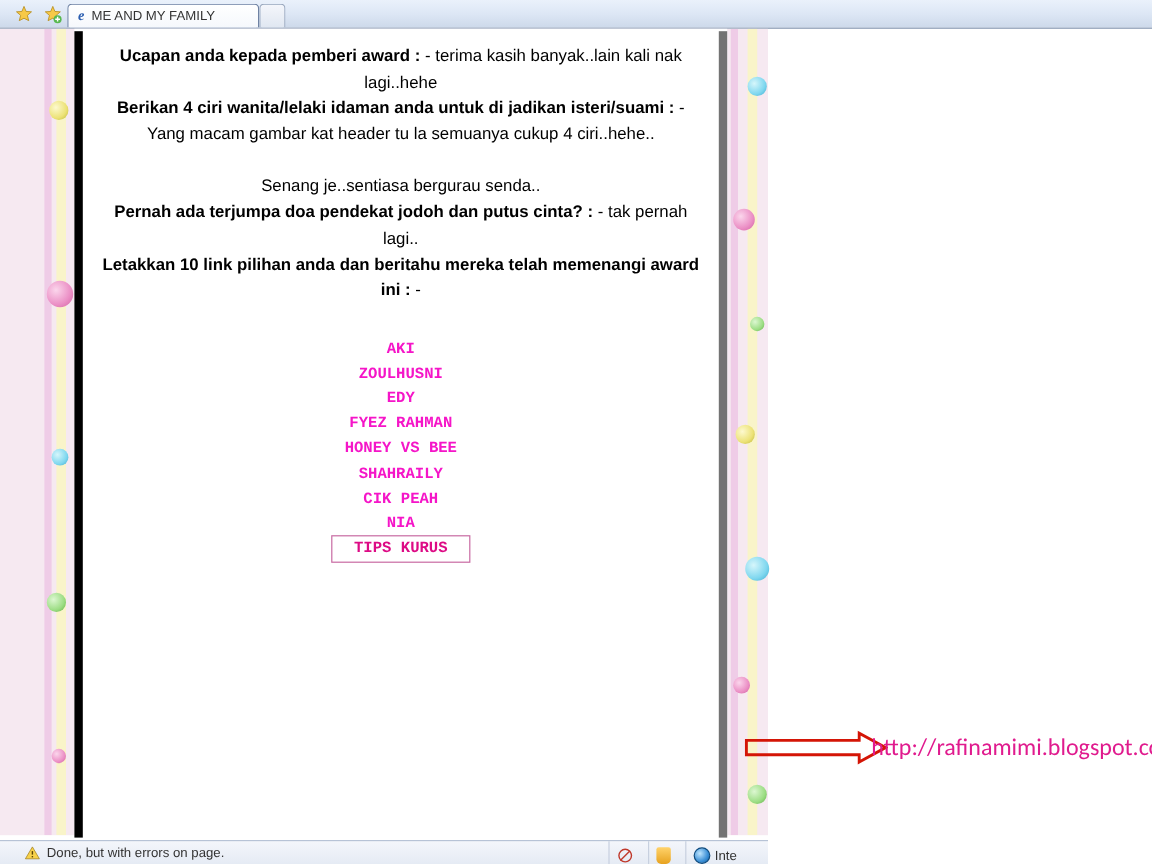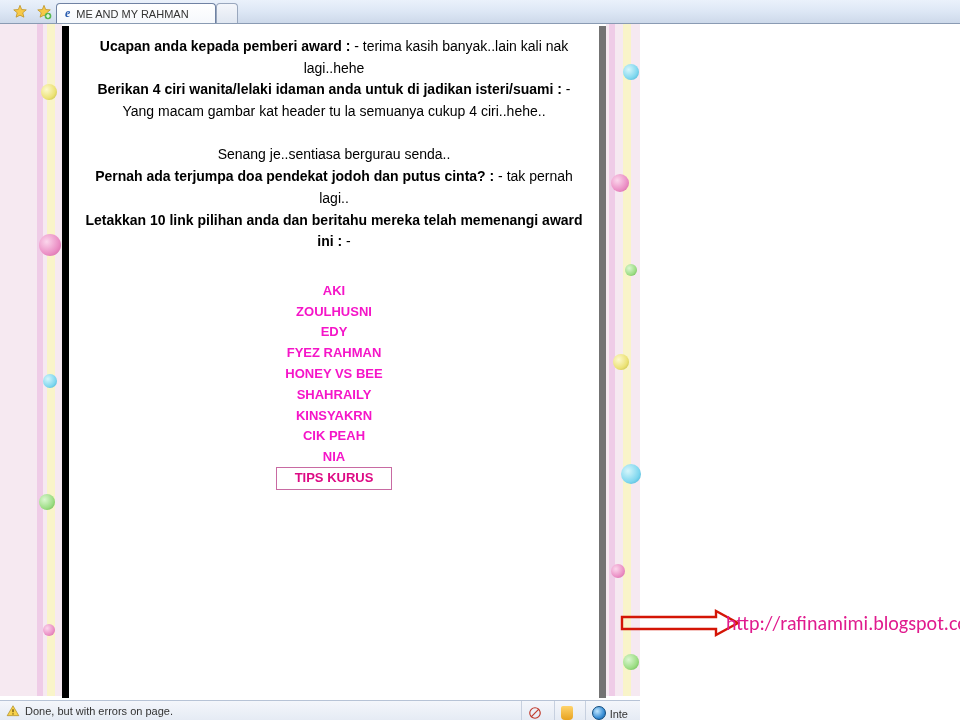--- a/index.html
+++ b/index.html
@@ -56,34 +56,34 @@
   }
   .blackcol {
     position:absolute; top:2px; left:0; right:0; bottom:0;
     border-left:7px solid #000; border-right:7px solid #737373;
     padding:10px 12px 4px 12px;
     background:#fff;
     overflow:hidden;
   }
   .qa { text-align:center; color:#000; font-size:14px; line-height:1.55; }
   .qa .bold { font-weight:bold; }
-  .links { margin-top:28px; text-align:center; color:#f515c8; font-weight:bold; font-size:13px; line-height:1.6; }
+  .links { margin-top:28px; text-align:center; color:#f515c8; font-weight:bold; font-size:13px; line-height:1.6;font-family:Liberation Mono, monospace; }
   .links a { color:#f515c8; text-decoration:none; }
   .links .last { color:#dd0b85; }
   .highlight-box {
     display:inline-block; border:1px solid #c86aa2; padding:0 18px; margin-top:-1px;
   }
 
   
   .statusbar {
     position:absolute; left:0; width:640px; bottom:0; height:20px;
     background:linear-gradient(#f4f6fb,#e5ebf4);
     border-top:1px solid #b7c3d6;
     display:flex; align-items:center; font-size:11px; color:#333;
-    padding:0 6px; gap:6px;
+    padding:0 20px; gap:6px;
   }
   .statusbar .spacer { flex:1; }
   .status-seg { display:flex; align-items:flex-end; gap:4px; padding:0 6px; border-left:1px solid #c7d0df; height:100%; }
   .warn-icon { width:13px; height:13px; }
 
   
   .annot-arrow { position:absolute; left:620px; top:608px; width:120px; height:30px; }
   .annot-url {
     position:absolute; left:726px; top:612px; width:240px;
     color:#e01b8e; font-family: Calibri, Arial, sans-serif; font-size:20px;
@@ -113,21 +113,21 @@
   </div>
   <div class="fav">
     <svg viewBox="0 0 24 24" width="16" height="16">
       <path fill="#f7c948" stroke="#b58a16" stroke-width="1" d="M12 2l2.6 6.3 6.8.5-5.2 4.4 1.7 6.6L12 16.8 6.1 19.8l1.7-6.6L2.6 8.8l6.8-.5z"></path>
       <circle cx="18" cy="18" r="5" fill="#57b84f"></circle>
         <path d="M18 15v6M15 18h6" stroke="#fff" stroke-width="1.8"></path>
     </svg>
   </div>
   <div class="tab active">
     <span class="ie-e">e</span>
-    <span>ME AND MY RAHMAN</span>
+    <span>ME AND MY FAMILY</span>
   </div>
   <div class="tab new"></div>
 </div>
 
 <div class="browser-area"></div>
 
 <div class="wallpaper-left">
   <div class="stripe s1" style="left:4px;"></div>
   <div class="stripe s2" style="left:14px;"></div>
   <div class="circle c-yellow" style="left:8px; top:60px;"></div>
@@ -170,21 +170,20 @@
       </div>
     </div>
 
     <div class="links">
       <div><a href="#">AKI</a></div>
       <div><a href="#">ZOULHUSNI</a></div>
       <div><a href="#">EDY</a></div>
       <div><a href="#">FYEZ RAHMAN</a></div>
       <div><a href="#">HONEY VS BEE</a></div>
       <div><a href="#">SHAHRAILY</a></div>
-      <div><a href="#">KINSYAKRN</a></div>
       <div><a href="#">CIK PEAH</a></div>
       <div><a href="#">NIA</a></div>
       <div><span class="highlight-box"><a href="#" class="last">TIPS KURUS</a></span></div>
     </div>
 
   </div>
 </div>
 
 <div class="statusbar">
   <span class="warn-icon">

